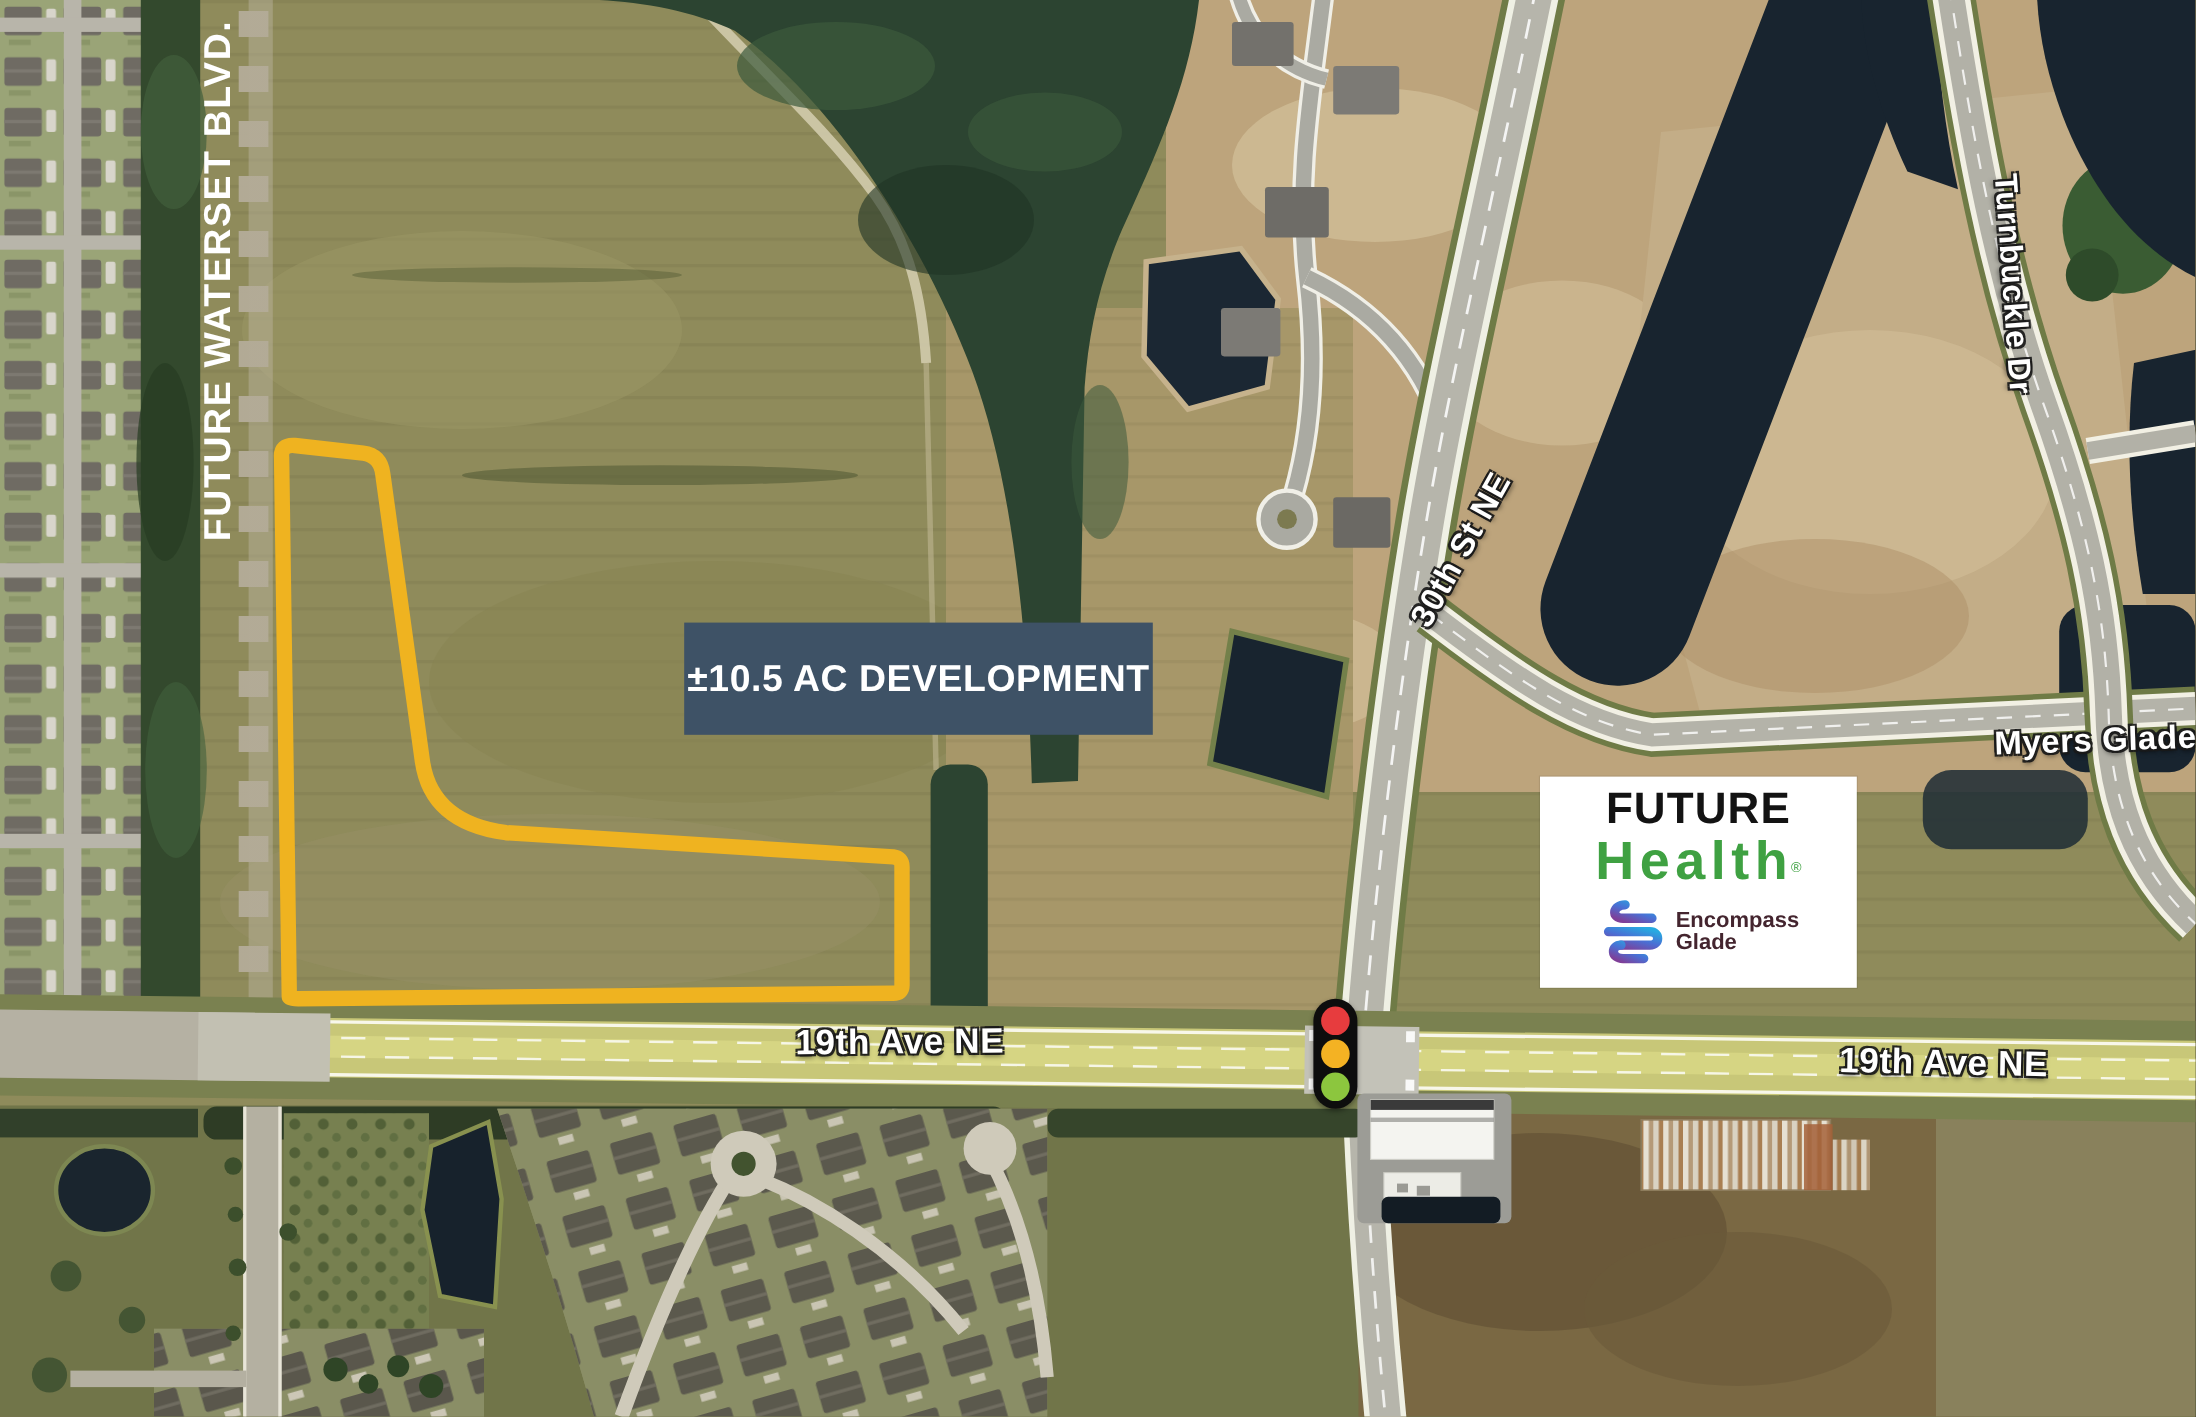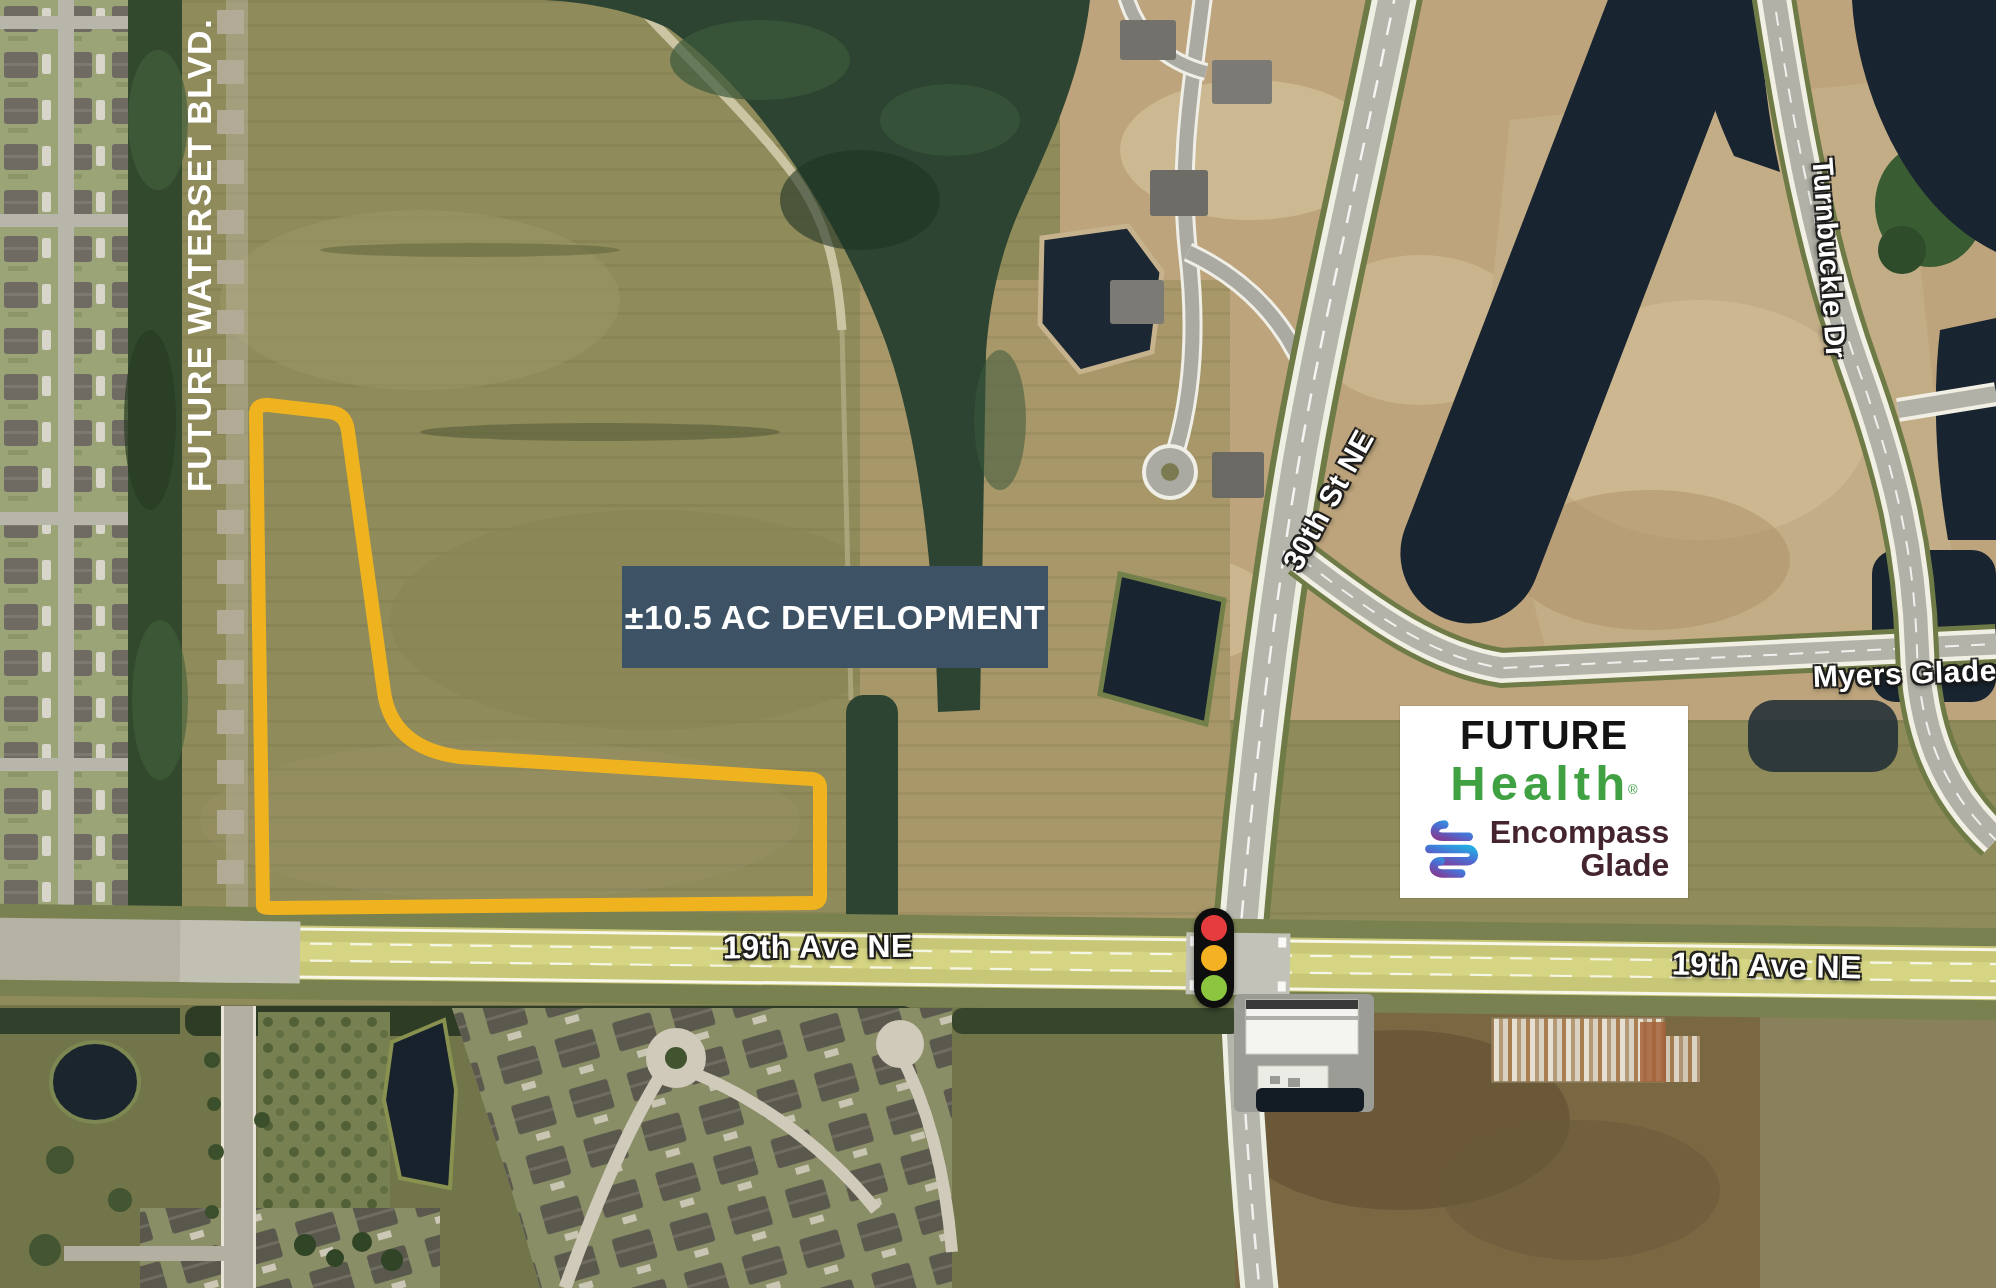--- a/index.html
+++ b/index.html
@@ -23,21 +23,21 @@
     background:#3E5266;display:flex;flex-direction:column;align-items:center;justify-content:center;
     color:#fff;font-weight:bold;font-size:34px;line-height:1.3;letter-spacing:.5px;text-align:center;}
   .tenantcard{position:absolute;left:1400px;top:674px;width:288px;height:192px;z-index:6;
     background:#ffffff;box-shadow:0 0 0 1px rgba(0,0,0,.08);display:flex;flex-direction:column;
     align-items:center;padding-top:9px;box-sizing:border-box;margin-top:32px;}
   .future-heading{font-size:40px;font-weight:800;color:#131313;letter-spacing:1px;line-height:1;}
   .publix-row{margin-top:4px;line-height:1;}
   .publix-word{font-size:49px;font-weight:bold;color:#3FA142;letter-spacing:5px;}
   .publix-reg{font-size:13px;color:#3FA142;vertical-align:6px;margin-left:-2px;}
   .enc-row{margin-top:8px;display:flex;align-items:center;gap:9px;}
-  .enc-text{font-size:32px;font-weight:bold;color:#44252F;line-height:1.02;text-align:right;}
+  .enc-text{font-size:20px;font-weight:bold;color:#44252F;line-height:1.02;}
   .tlight{position:absolute;left:1194px;top:908px;width:40px;height:100px;z-index:6;
     background:#0d0d0d;border-radius:20px;display:flex;flex-direction:column;
     align-items:center;justify-content:center;gap:4px;box-shadow:0 2px 5px rgba(0,0,0,.4);}
   .bulb{width:26px;height:26px;border-radius:50%;}
   .bulb.red{background:#E73C3E;} .bulb.amber{background:#F4B223;} .bulb.green{background:#8CC63E;}
 </style>
 </head>
 <body>
 
 <div class="stage">

